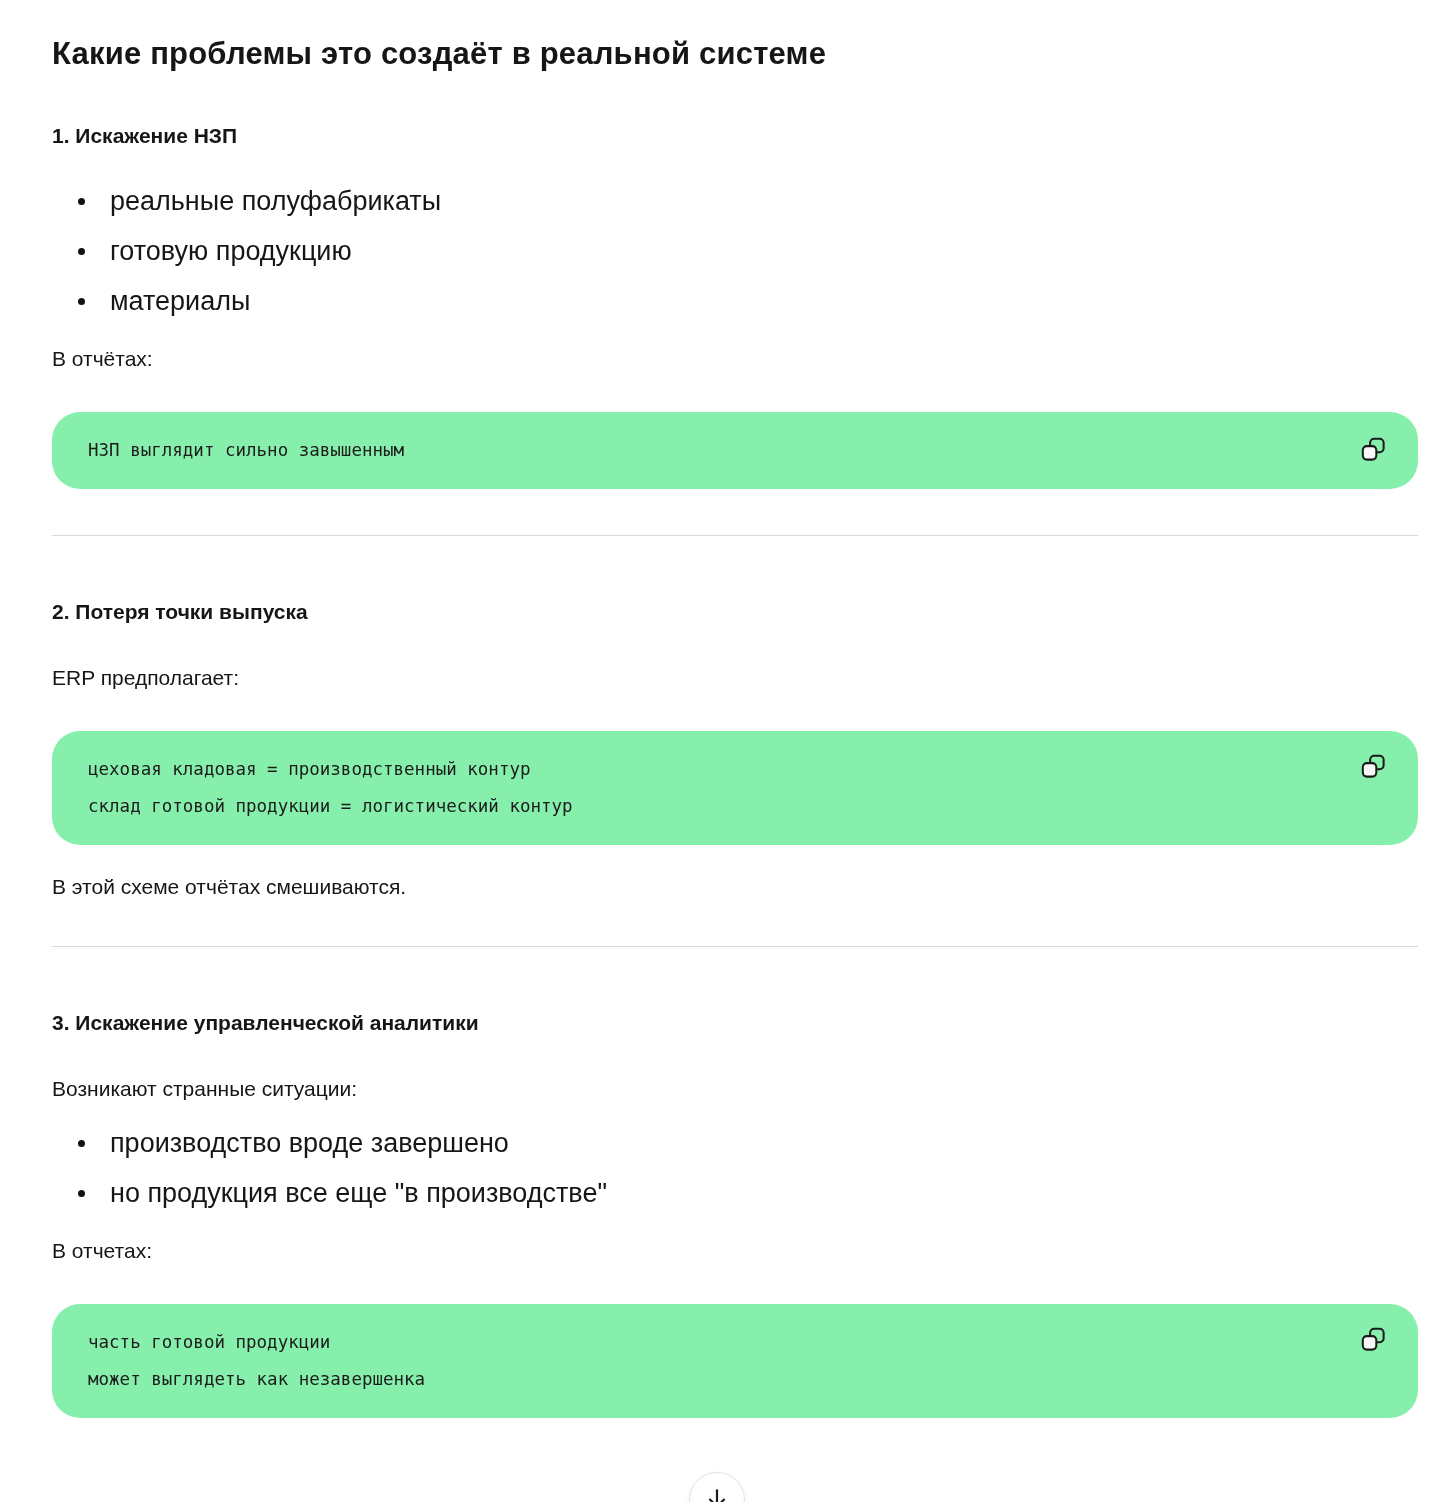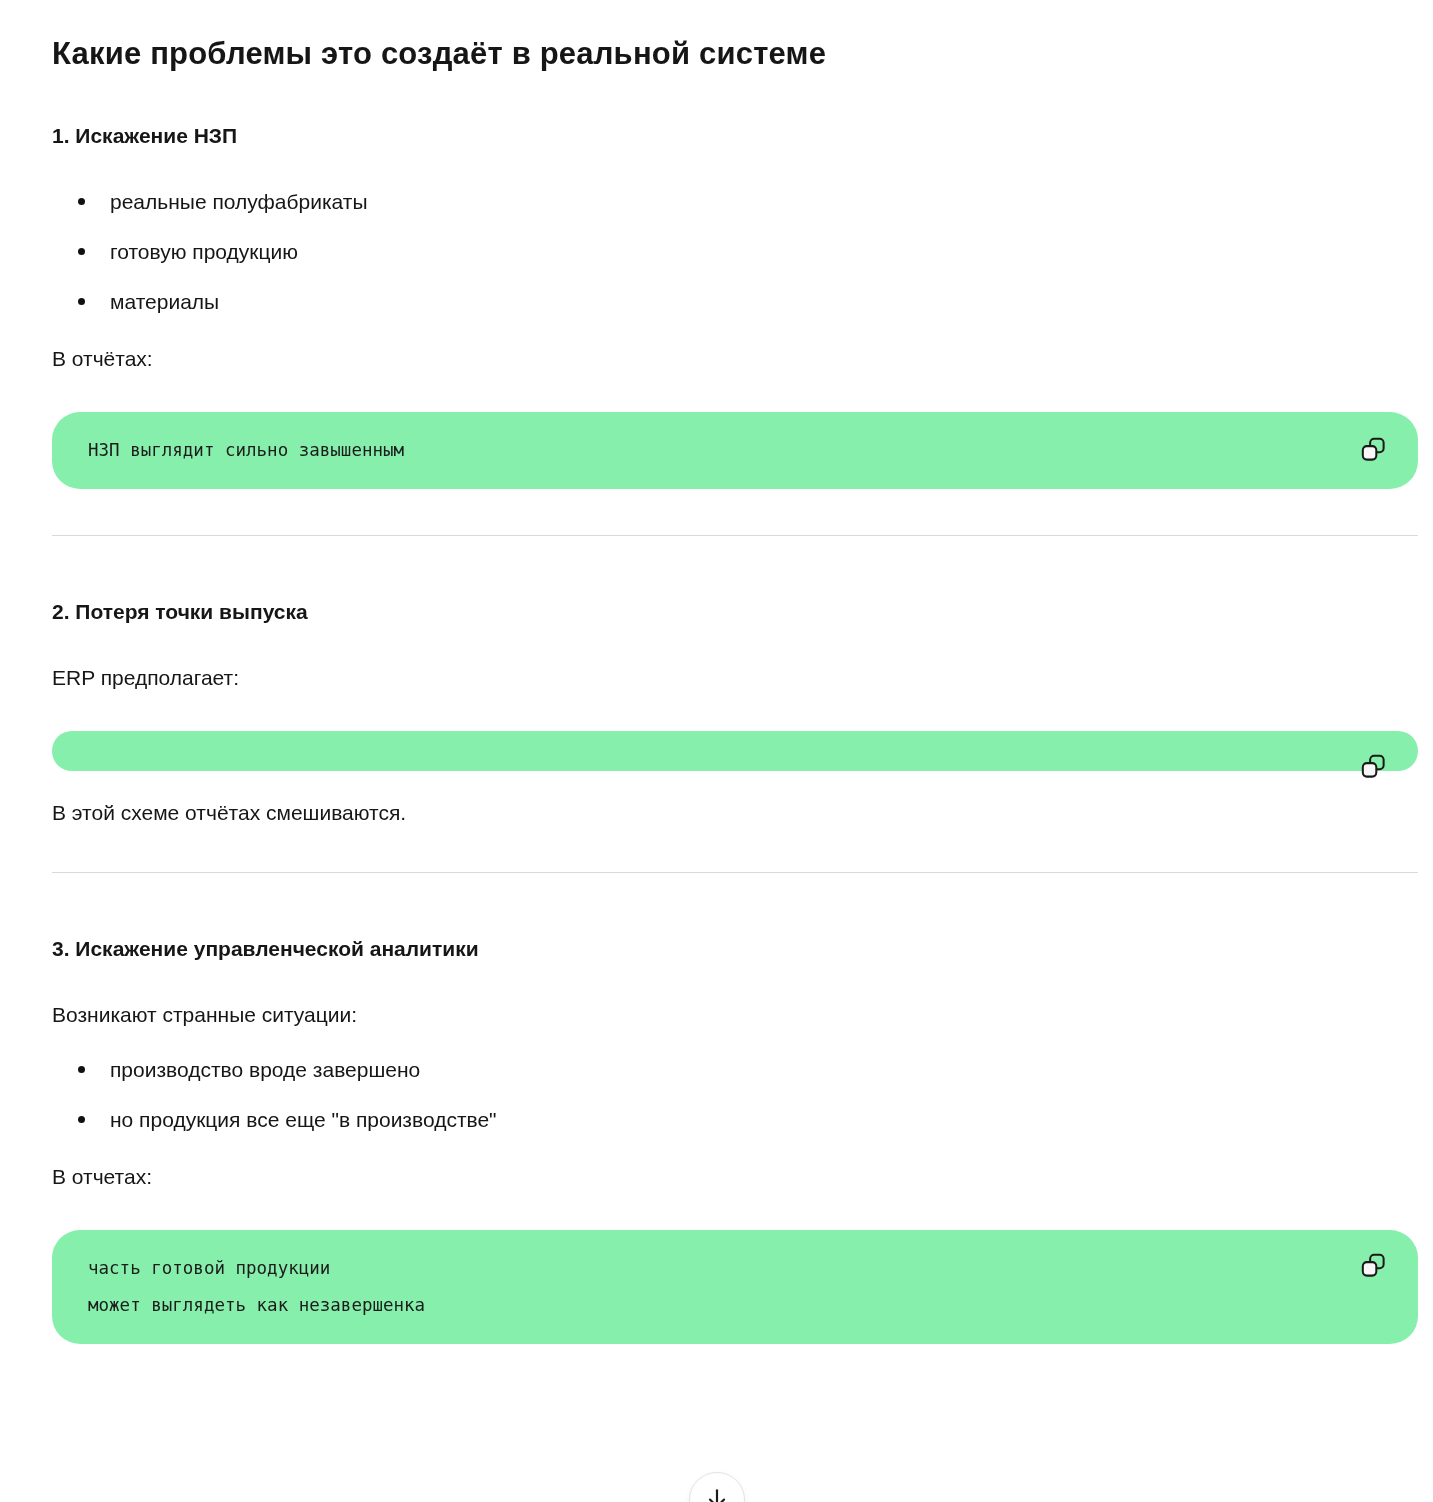--- a/index.html
+++ b/index.html
@@ -33,21 +33,21 @@
     font-size: 21px;
     line-height: 27px;
     margin: 28px 0;
   }
   ul {
     margin: 28px 0 30px 0;
     padding-left: 58px;
     list-style: none;
   }
   li {
-    font-size: 21px;
+    font-size: 27px;
     line-height: 27px;
     margin: 0 0 23px 0;
     position: relative;
   }
   li:last-child { margin-bottom: 0; }
   li::before {
     content: '';
     position: absolute;
     left: -32px;
     top: 10px;
@@ -133,20 +133,22 @@
       </button>
     </div>
   </section>
 
   <hr>
 
   <section>
     <h2>2. Потеря точки выпуска</h2>
     <p>ERP предполагает:</p>
     <div class="codeblock">
+      <pre>цеховая кладовая = производственный контур
+склад готовой продукции = логистический контур</pre>
       <button class="copy-btn">
         <span>
           <svg width="27" height="27" viewBox="0 0 24 24" fill="none" stroke="#1a1a1a" stroke-width="1.8" stroke-linejoin="round">
             <rect x="9" y="2.5" width="12" height="12" rx="3.6"></rect>
             <rect x="2.5" y="9" width="12" height="12" rx="3.6" fill="#f7f7f7"></rect>
           </svg>
         </span>
       </button>
     </div>
     <p>В этой схеме отчётах смешиваются.</p>

